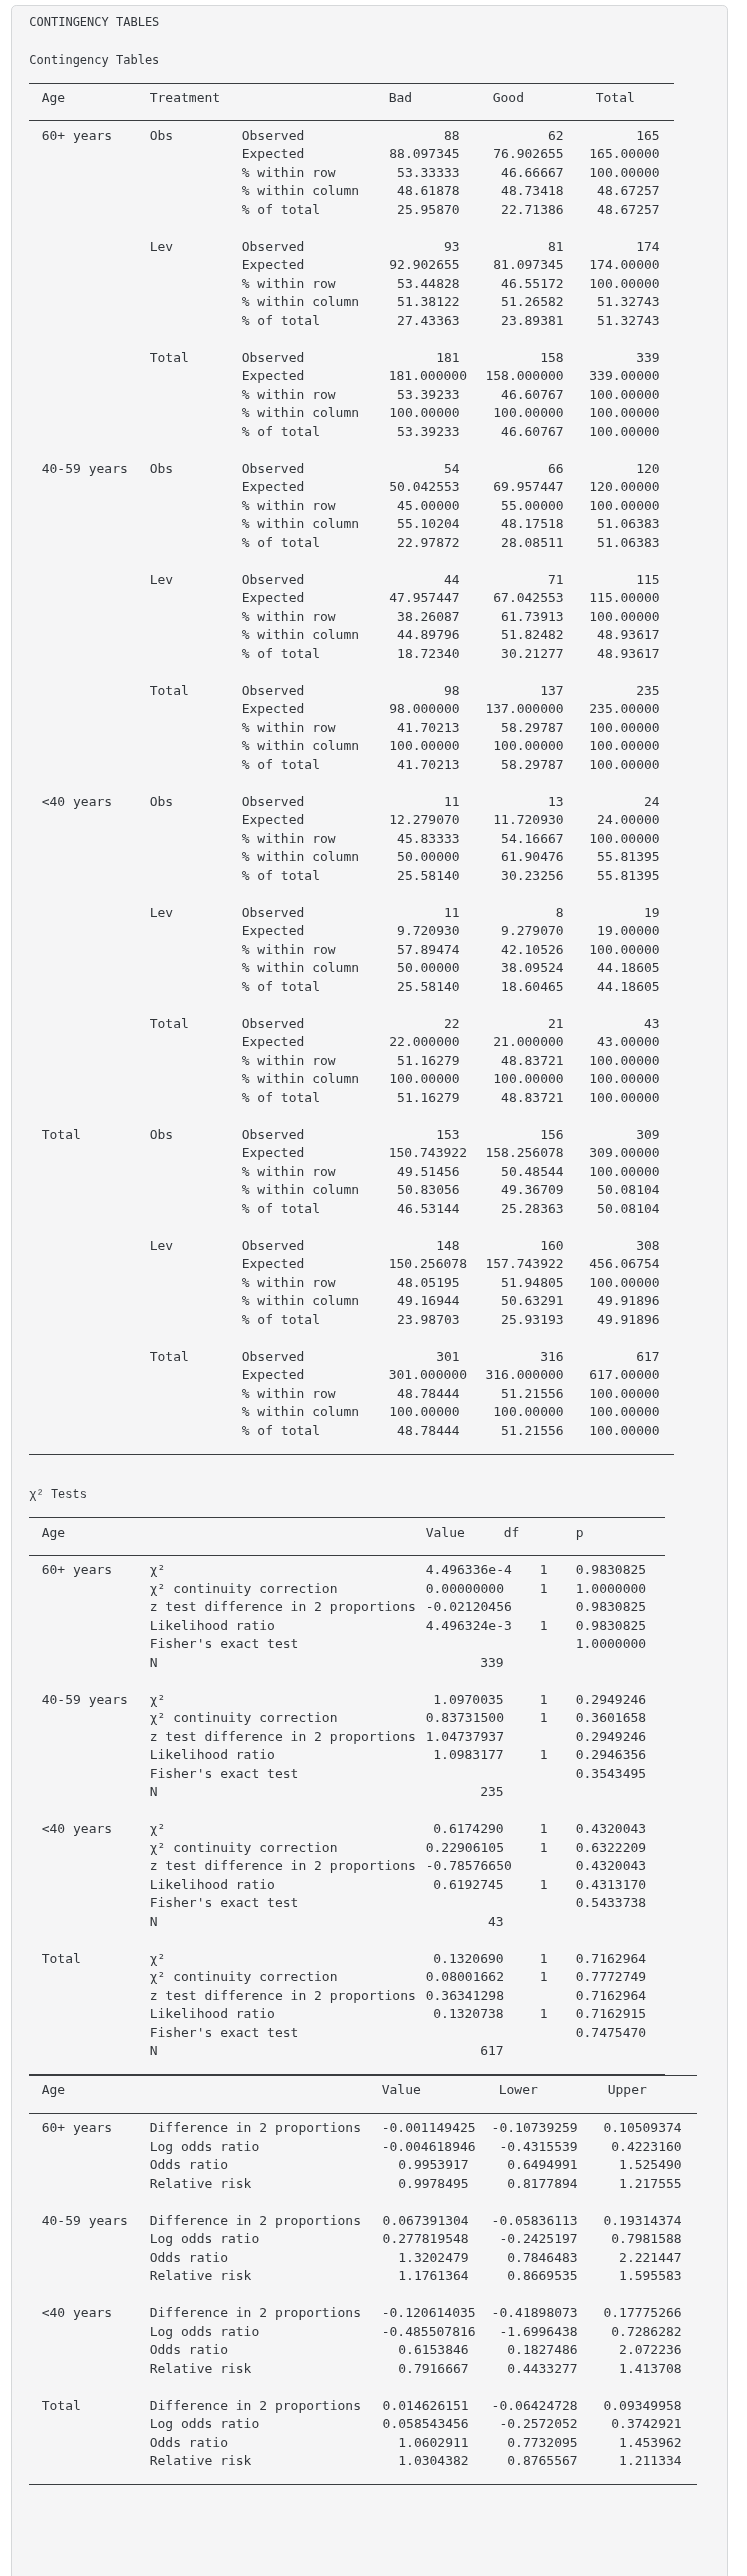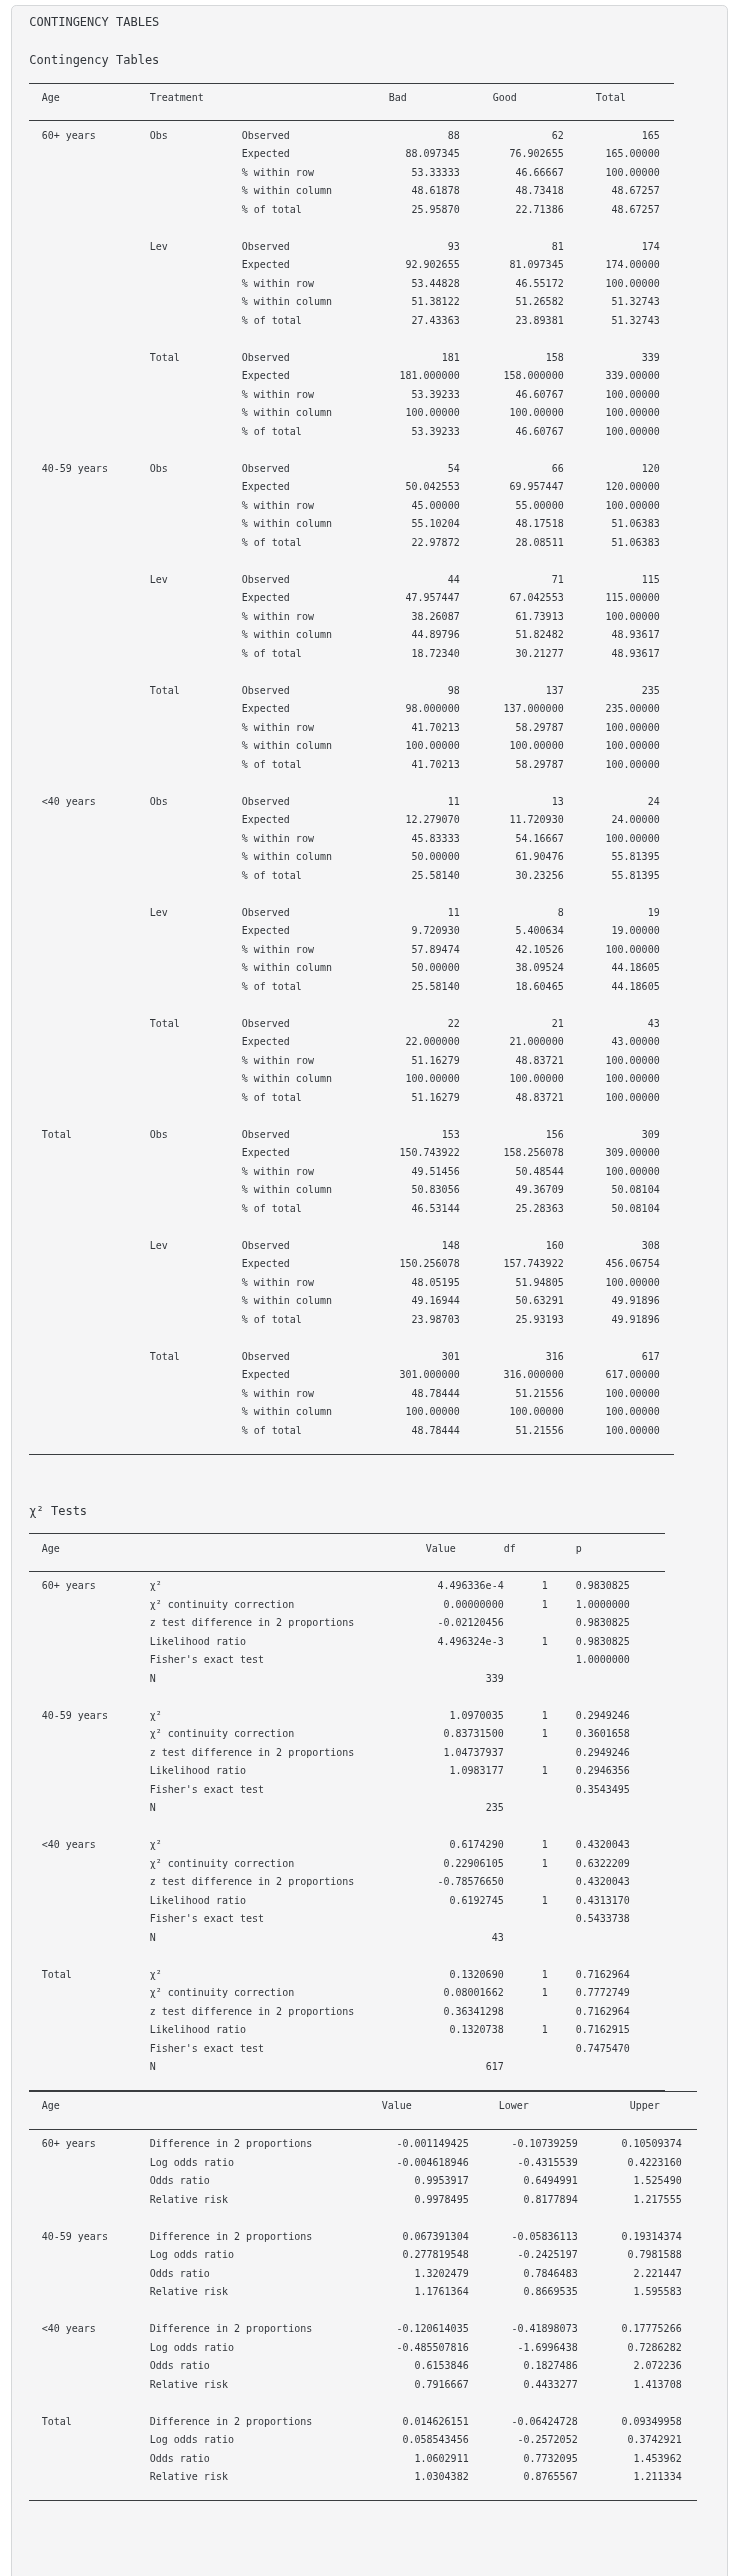--- a/index.html
+++ b/index.html
@@ -31,24 +31,25 @@
     white-space: pre;
   }
   .sect-title {
     font-size: 12px;
     font-weight: normal;
     line-height: 18.5px;
     margin: 0 0 13.4px 0;
     white-space: pre;
   }
   .sect + .sect .sect-title {
-    margin-top: 47px;
+    margin-top: 31px;
+    font-family: Liberation Mono, monospace;
   }
   .tbl {
-    font-size: 10px;
+    font-size: 13px;
     border-top: 1px solid #3a3d40;
     border-bottom: 1px solid #3a3d40;
   }
   .thead {
     border-bottom: 1px solid #3a3d40;
     padding: 5.2px 0 13px 0;
   }
   .tbody {
     padding: 5.2px 0 13.4px 0;
   }
@@ -78,21 +79,21 @@
   .t-chi .thead .cell:nth-child(4) { text-align: left; }
   .t-chi .cell:nth-child(5) { padding-left: 28px; }
 
   
   .t-comp { width: 668px; }
   .t-comp .row { grid-template-columns: 108px 232px 87px 109px 104px; }
   .t-comp .tbody .cell:nth-child(3),
   .t-comp .tbody .cell:nth-child(4),
   .t-comp .tbody .cell:nth-child(5) { text-align: right; }
   .t-comp .thead .cell:nth-child(4) { padding-left: 30px; }
-  .t-comp .thead .cell:nth-child(5) { padding-left: 30px; text-align: center; }
+  .t-comp .thead .cell:nth-child(5) { padding-left: 30px; }
 </style>
 </head>
 <body>
 
 <div class="panel">
 
   <h1 class="page-title">CONTINGENCY TABLES</h1>
 
   <section class="sect">
     <h2 class="sect-title">Contingency Tables</h2>
@@ -137,21 +138,21 @@
           <div class="row"><div class="cell"></div><div class="cell"></div><div class="cell">% within column</div><div class="cell">100.00000</div><div class="cell">100.00000</div><div class="cell">100.00000</div></div>
           <div class="row"><div class="cell"></div><div class="cell"></div><div class="cell">% of total</div><div class="cell">41.70213</div><div class="cell">58.29787</div><div class="cell">100.00000</div></div>
           <div class="spacer"></div>
           <div class="row"><div class="cell">&lt;40 years</div><div class="cell">Obs</div><div class="cell">Observed</div><div class="cell">11</div><div class="cell">13</div><div class="cell">24</div></div>
           <div class="row"><div class="cell"></div><div class="cell"></div><div class="cell">Expected</div><div class="cell">12.279070</div><div class="cell">11.720930</div><div class="cell">24.00000</div></div>
           <div class="row"><div class="cell"></div><div class="cell"></div><div class="cell">% within row</div><div class="cell">45.83333</div><div class="cell">54.16667</div><div class="cell">100.00000</div></div>
           <div class="row"><div class="cell"></div><div class="cell"></div><div class="cell">% within column</div><div class="cell">50.00000</div><div class="cell">61.90476</div><div class="cell">55.81395</div></div>
           <div class="row"><div class="cell"></div><div class="cell"></div><div class="cell">% of total</div><div class="cell">25.58140</div><div class="cell">30.23256</div><div class="cell">55.81395</div></div>
           <div class="spacer"></div>
           <div class="row"><div class="cell"></div><div class="cell">Lev</div><div class="cell">Observed</div><div class="cell">11</div><div class="cell">8</div><div class="cell">19</div></div>
-          <div class="row"><div class="cell"></div><div class="cell"></div><div class="cell">Expected</div><div class="cell">9.720930</div><div class="cell">5.400634</div><div class="cell">19.00000</div></div>
+          <div class="row"><div class="cell"></div><div class="cell"></div><div class="cell">Expected</div><div class="cell">9.720930</div><div class="cell">9.279070</div><div class="cell">19.00000</div></div>
           <div class="row"><div class="cell"></div><div class="cell"></div><div class="cell">% within row</div><div class="cell">57.89474</div><div class="cell">42.10526</div><div class="cell">100.00000</div></div>
           <div class="row"><div class="cell"></div><div class="cell"></div><div class="cell">% within column</div><div class="cell">50.00000</div><div class="cell">38.09524</div><div class="cell">44.18605</div></div>
           <div class="row"><div class="cell"></div><div class="cell"></div><div class="cell">% of total</div><div class="cell">25.58140</div><div class="cell">18.60465</div><div class="cell">44.18605</div></div>
           <div class="spacer"></div>
           <div class="row"><div class="cell"></div><div class="cell">Total</div><div class="cell">Observed</div><div class="cell">22</div><div class="cell">21</div><div class="cell">43</div></div>
           <div class="row"><div class="cell"></div><div class="cell"></div><div class="cell">Expected</div><div class="cell">22.000000</div><div class="cell">21.000000</div><div class="cell">43.00000</div></div>
           <div class="row"><div class="cell"></div><div class="cell"></div><div class="cell">% within row</div><div class="cell">51.16279</div><div class="cell">48.83721</div><div class="cell">100.00000</div></div>
           <div class="row"><div class="cell"></div><div class="cell"></div><div class="cell">% within column</div><div class="cell">100.00000</div><div class="cell">100.00000</div><div class="cell">100.00000</div></div>
           <div class="row"><div class="cell"></div><div class="cell"></div><div class="cell">% of total</div><div class="cell">51.16279</div><div class="cell">48.83721</div><div class="cell">100.00000</div></div>
           <div class="spacer"></div>

